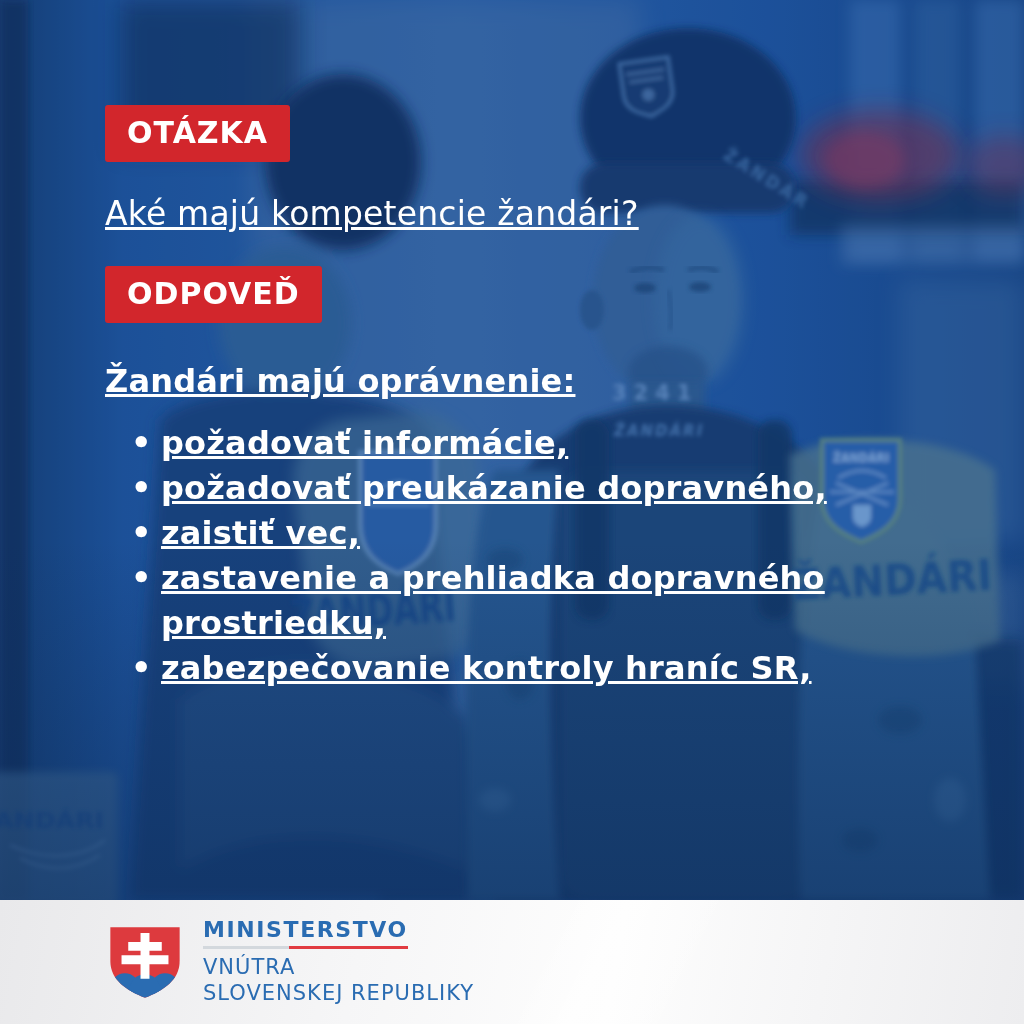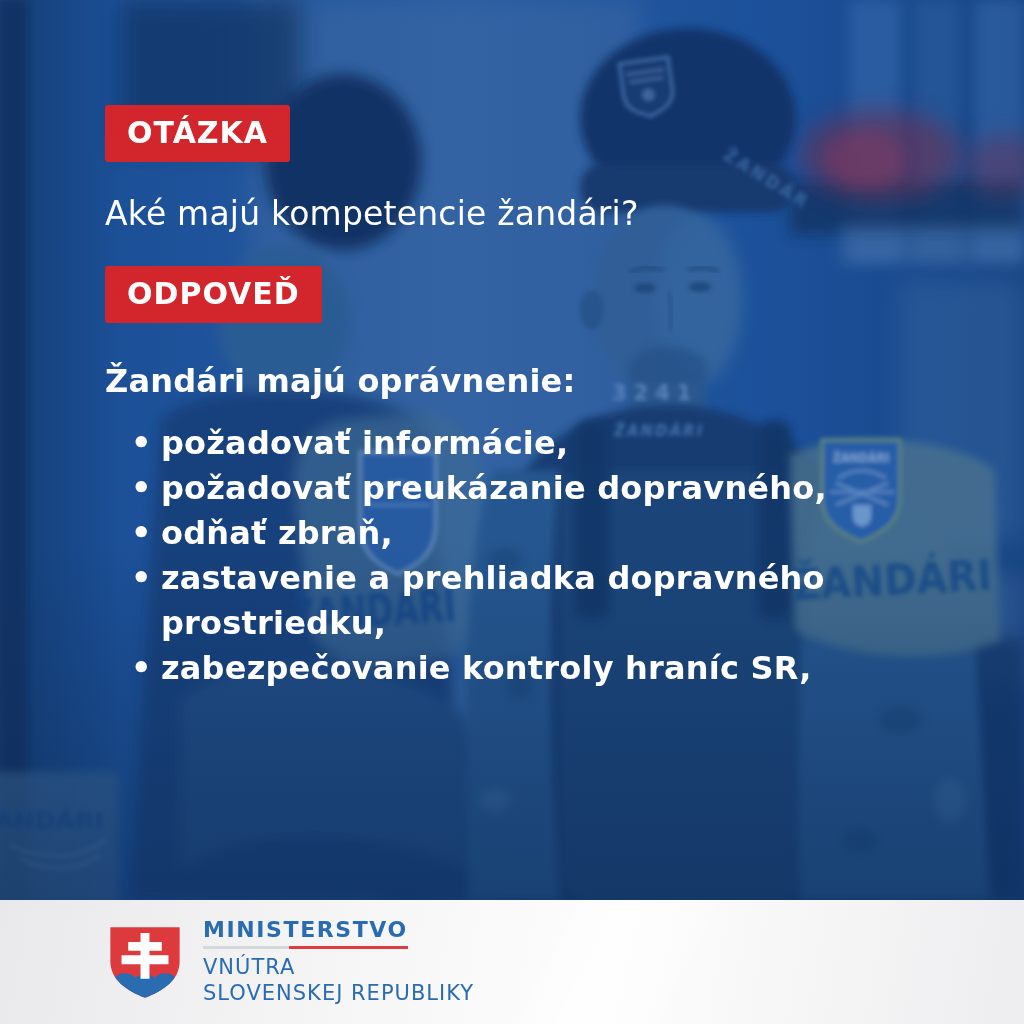--- a/index.html
+++ b/index.html
@@ -4,21 +4,21 @@
 <style>
   :root{
     --blue-bg:#1b53a0; --red:#d2262c; --white:#ffffff;
     --ministry-blue:#2a6cb2; --coat-red:#dd3a3e;
     --ul-gray:#d3d8dd; --ul-red:#e13b41;
   }
   *{box-sizing:border-box;}
   body{margin:0; background:#ffffff; font-family:"DejaVu Sans","Liberation Sans",sans-serif;}
   .poster{position:relative; width:1024px; height:1024px; overflow:hidden; background:var(--blue-bg);}
   .photo-bg{position:absolute; top:0; left:0; width:1024px; height:900px;}
-  .content{position:absolute; top:0; left:0; width:1024px; height:900px; padding:105px 55px 16px 105px; color:var(--white);}
+  .content{position:absolute; top:0; left:0; width:1024px; height:900px; padding:105px 55px 16px 105px; color:var(--white);text-decoration:underline;}
   .badge{display:inline-block; background:var(--red); color:#fff; font-weight:700;
          font-size:30px; line-height:36px; padding:10px 22px 11px; letter-spacing:1px; border-radius:3px;}
   .badge-answer-wrap{margin-top:30px;}
   .question{margin:30px 0 16px; font-size:33px; line-height:44px; font-weight:500; letter-spacing:.2px;}
   .answer-intro{margin:36px 0 8px; font-size:32px; line-height:44px; font-weight:600; letter-spacing:.2px;}
   .answer-list{margin:18px 0 0; padding:0; list-style:none; max-width:745px;
                font-size:32px; line-height:45px; font-weight:600; letter-spacing:.2px;}
   .answer-list li{position:relative; padding-left:56px;}
   .answer-list li::before{content:"\2022"; position:absolute; left:26px; top:0;}
   .footer{position:absolute; left:0; bottom:0; width:1024px; height:124px;
@@ -172,21 +172,21 @@
   <div class="content">
     <span class="badge">OTÁZKA</span>
     <div class="question">Aké majú kompetencie žandári?</div>
     <div class="badge-answer-wrap">
       <span class="badge">ODPOVEĎ</span>
     </div>
     <div class="answer-intro">Žandári majú oprávnenie:</div>
     <ul class="answer-list">
       <li>požadovať informácie,</li>
       <li>požadovať preukázanie dopravného,</li>
-      <li>odňať zbraň,</li>
+      <li>zaistiť vec,</li>
       <li>zastavenie a prehliadka dopravného prostriedku,</li>
       <li>zabezpečovanie kontroly hraníc SR,</li>
     </ul>
   </div>
 
   <div class="footer">
     <svg class="coat" viewBox="0 0 70 68" xmlns="http://www.w3.org/2000/svg">
       <defs>
           <clipPath id="shieldClip">
             <path d="M4,3 h62 v30 c0,17 -14,26 -31,33 c-17,-7 -31,-16 -31,-33 Z"></path>

